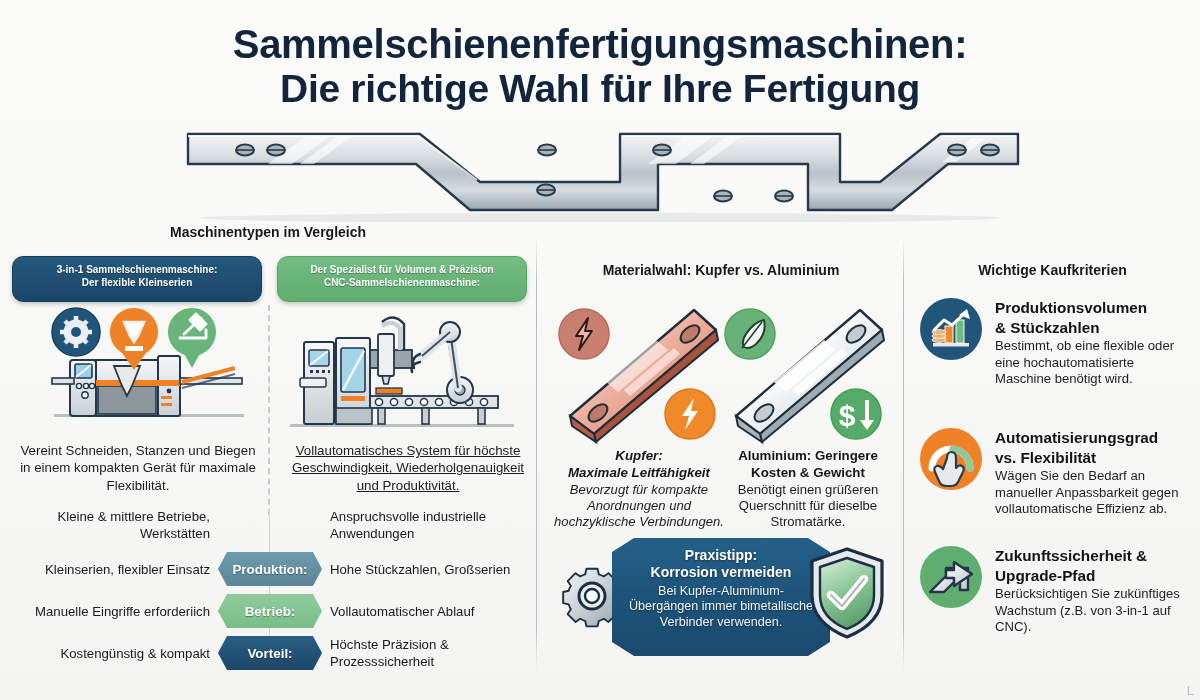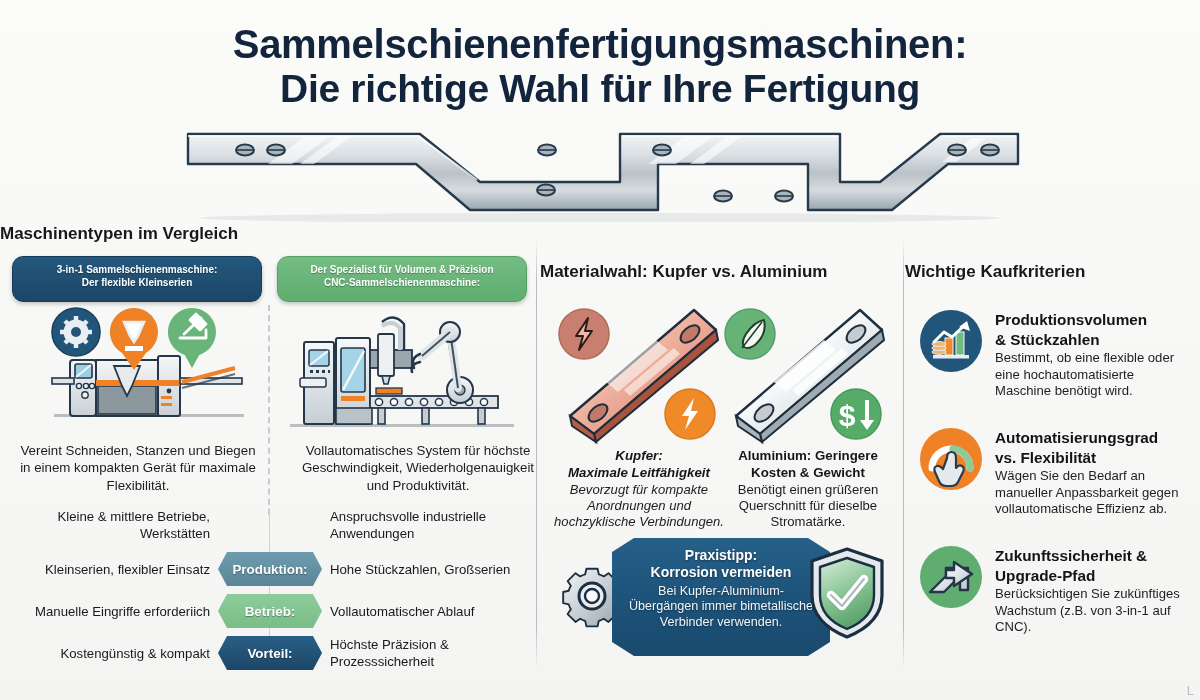--- a/index.html
+++ b/index.html
@@ -36,21 +36,22 @@
   .vdiv {
     position: absolute; top: 238px; width: 1px; height: 432px;
     background: linear-gradient(180deg,rgba(175,178,180,0) 0%,#b9bcbe 10%,#b9bcbe 90%,rgba(175,178,180,0) 100%);
   }
   .vdiv.d1 { left: 536px; }
   .vdiv.d2 { left: 903px; }
 
   
   .sec-head {
     position: absolute;
-    font-size: 17px; font-weight: bold; color: #16181a;
+    font-size: 14px; font-weight: bold; color: #16181a;
+    text-align: center;
     text-shadow: 0 1px 0 rgba(255,255,255,.6);
   }
   #head-left  { left: 0;    top: 224px; width: 536px; }
   #head-mid   { left: 540px; top: 262px; width: 362px; }
   #head-right { left: 905px; top: 262px; width: 295px; }
 
   
   .mpill {
     position: absolute; border-radius: 11px;
     color: #ffffff; font-weight: bold; font-size: 10px;
@@ -76,21 +77,21 @@
   }
   .machine-art { position: absolute; }
   #art-3in1 { left: 30px; top: 304px; width: 232px; height: 132px; }
   #art-cnc  { left: 282px; top: 304px; width: 240px; height: 134px; }
 
   .mdesc {
     position: absolute; font-size: 13.3px; color: #1b1d1f;
     line-height: 1.30; text-align: center;
   }
   #mdesc-3in1 { left: 20px;  top: 442px; width: 236px; }
-  #mdesc-cnc  { left: 294px; top: 442px; width: 248px; }
+  #mdesc-cnc  { left: 284px; top: 442px; width: 248px; text-decoration: underline; }
 
   
   .cmp-row { position: absolute; left: 0; width: 536px; height: 44px; padding-left: 18px; }
   .cmp-left {
     position: absolute; left: 14px; width: 196px;
     font-size: 13.2px; color: #17191b; text-align: right;
     line-height: 1.26; top: 50%; transform: translateY(-50%);
   }
   .cmp-right {
     position: absolute; left: 330px; width: 200px;
@@ -142,21 +143,21 @@
   }
   #tipbox .tip-bdy {
     color: #f2f6f9; font-size: 12.6px; line-height: 1.24; margin-top: 3px;
     text-shadow: 0 1px 2px rgba(0,0,0,.4);
   }
   #tip-gear  { position: absolute; left: 548px; top: 552px; width: 88px; height: 88px; }
   #tip-shield{ position: absolute; left: 806px; top: 545px; width: 82px; height: 96px; }
 
   
   .crit { position: absolute; left: 920px; width: 272px; display: flex; gap: 13px; }
-  #crit-0 { top: 310px; justify-content: flex-end; }
+  #crit-0 { top: 298px; justify-content: flex-end; }
   #crit-1 { top: 428px; }
   #crit-2 { top: 546px; }
   .crit-ic { flex: 0 0 62px; width: 62px; height: 62px; border-radius: 50%; position: relative; }
   .crit-tx { padding-top: 1px; }
   .crit-tx .h {
     font-size: 15.3px; font-weight: bold; color: #121416; line-height: 1.16;
     display: block; margin-bottom: 2px;
   }
   .crit-tx .p { font-size: 13.1px; color: #1c1e20; line-height: 1.24; display: block; }
 

